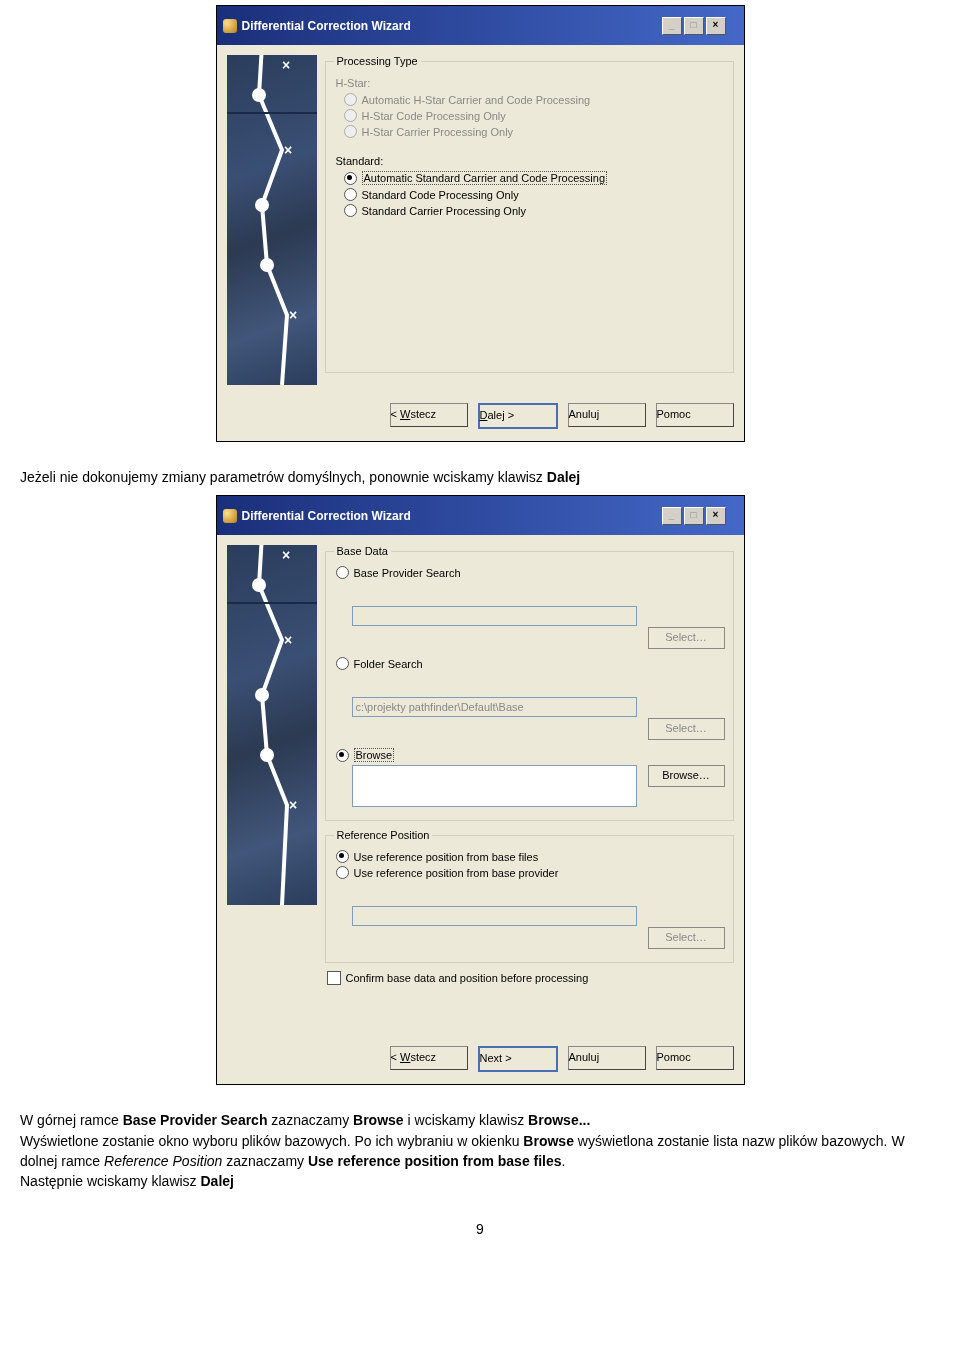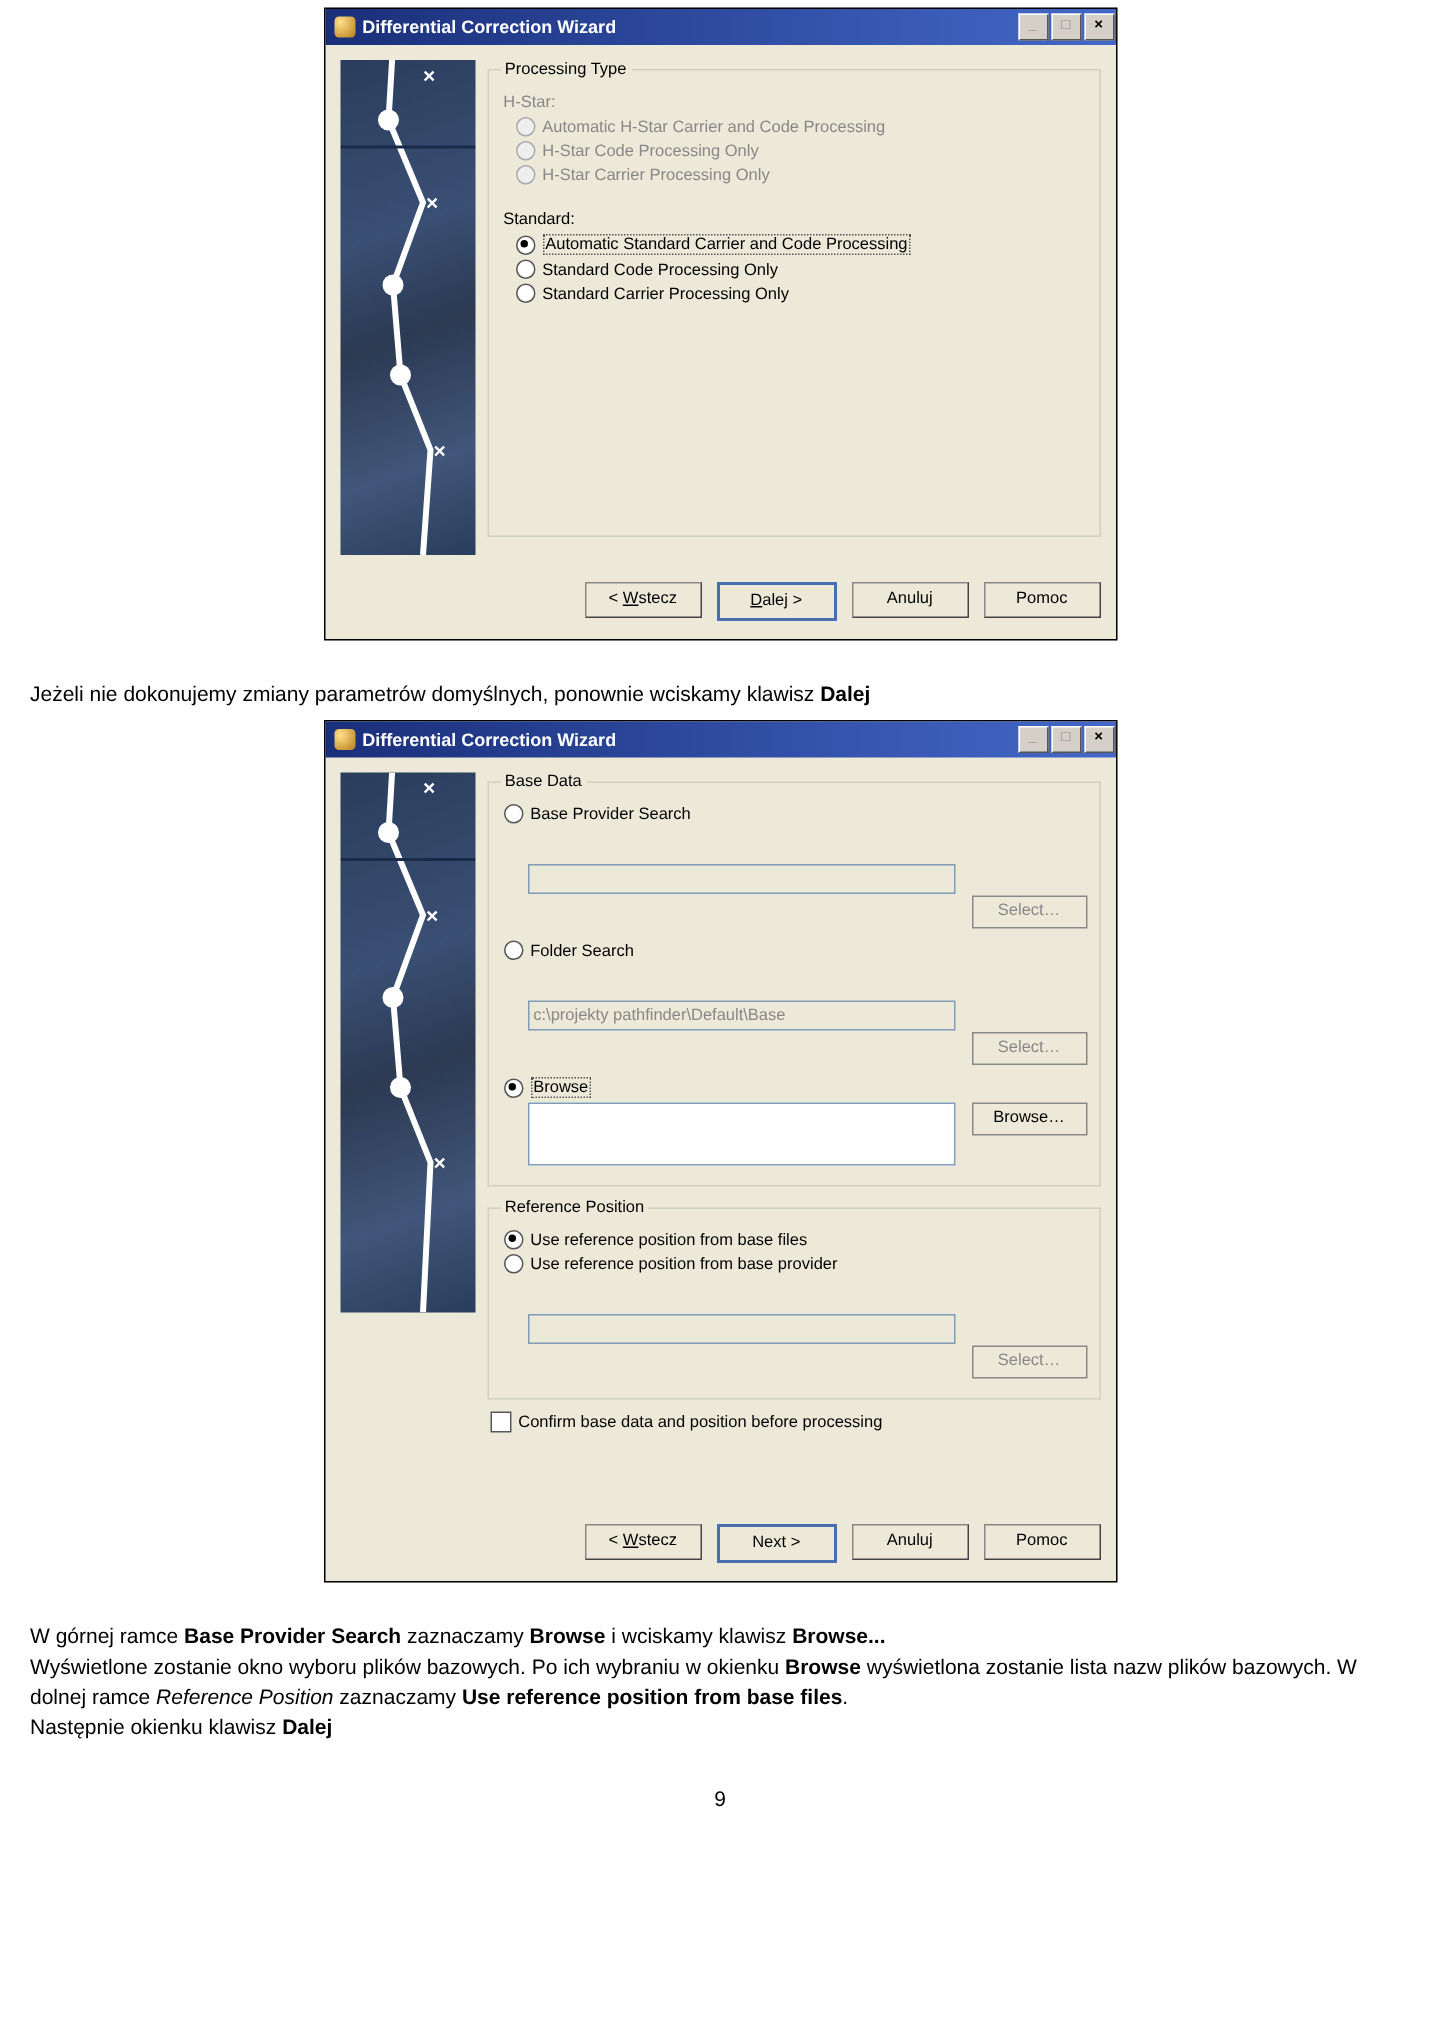--- a/index.html
+++ b/index.html
@@ -14,25 +14,25 @@
   padding: 0 20px 20px 20px;
 }
 .dialog {
   width: 529px;
   margin: 5px auto 25px auto;
   border: 1px solid #000;
   background: #ece9d8;
   box-sizing: border-box;
 }
 .titlebar {
-  height: 24px;
+  height: 39px;
   background: linear-gradient(to right, #1a2f7a, #4468c8);
   display: flex;
   align-items: center;
-  padding: 0 1px 0 6px;
+  padding: 0 18px 0 6px;
   color: #fff;
   font-size: 12px;
   font-weight: bold;
 }
 .titlebar .appicon {
   width: 14px;
   height: 14px;
   margin-right: 5px;
   background: radial-gradient(circle at 4px 4px, #ffe08a, #b77d1a);
   border-radius: 3px;
@@ -147,21 +147,20 @@
 }
 .btn {
   width: 76px;
   height: 22px;
   border: 1px solid #888;
   border-right-color: #444;
   border-bottom-color: #444;
   background: #ece9d8;
   font-size: 11px;
   font-family: Tahoma, sans-serif;
-  text-align: center;
   line-height: 20px;
 }
 .btn.default {
   border: 2px solid #4a6fb0;
 }
 .body-text { margin: 8px 0; line-height: 1.45; }
 .page-num { text-align: center; margin-top: 30px; }
 u.accel { text-decoration: underline; }
 </style>
 </head>
@@ -317,17 +316,17 @@
       <div class="btn"><span>&lt; <u class="accel">W</u>stecz</span></div>
       <div class="btn default">Next  &gt;</div>
       <div class="btn">Anuluj</div>
       <div class="btn">Pomoc</div>
     </div>
   </div>
 
   <p class="body-text">
     <span>W górnej ramce </span><b>Base Provider Search</b><span> zaznaczamy </span><b>Browse</b><span> i wciskamy klawisz </span><b>Browse...</b><br>
     <span>Wyświetlone zostanie okno wyboru plików bazowych. Po ich wybraniu w okienku </span><b>Browse</b><span> wyświetlona zostanie lista nazw plików bazowych. W dolnej ramce </span><i>Reference Position</i><span> zaznaczamy </span><b>Use reference position from base files</b><span>.</span><br>
-    <span>Następnie okienku klawisz </span><b>Dalej</b>
+    <span>Następnie wciskamy klawisz </span><b>Dalej</b>
   </p>
 
   <div class="page-num">9</div>
 </div>
 
 </body></html>

